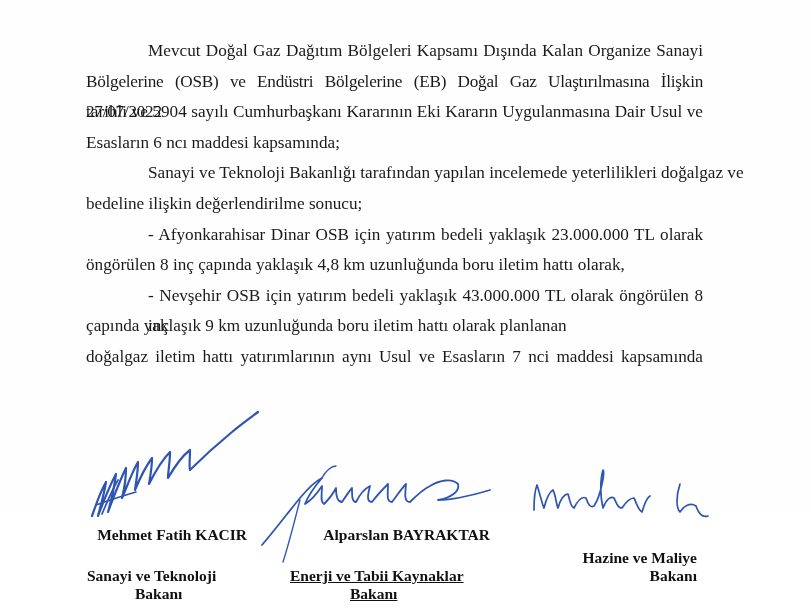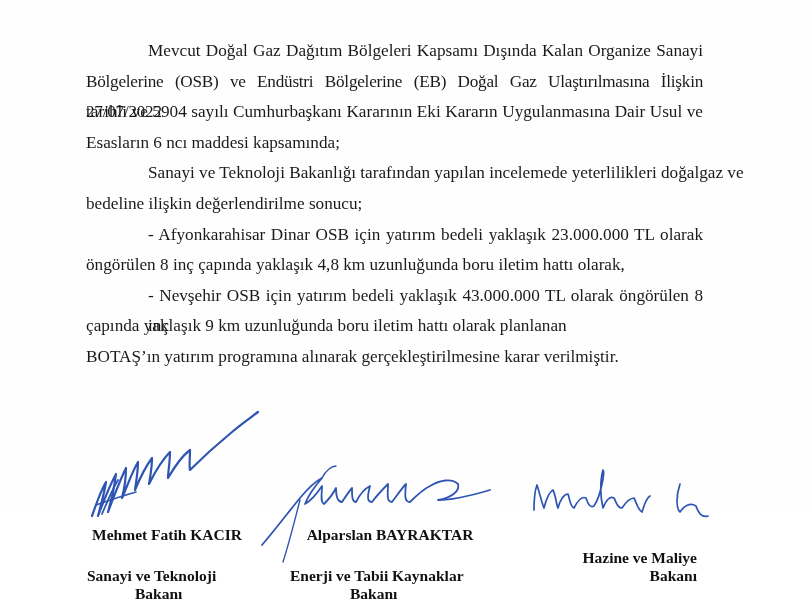--- a/index.html
+++ b/index.html
@@ -66,21 +66,21 @@
     position: absolute;
     font-family: "Liberation Serif", "DejaVu Serif", serif;
     font-weight: bold;
     font-size: 15.5px;
     color: #111;
     text-align: center;
   }
   .signer .name {
     display: block;
     white-space: nowrap;
-    text-align: center;
+    text-align: right;
   }
   .signer .title {
     display: block;
     margin-top: 23px;
     line-height: 18px;
     white-space: nowrap;
   }
 </style>
 </head>
 <body>
@@ -97,21 +97,21 @@
     <span class="line">Esasların 6 ncı maddesi kapsamında;</span>
 
     <span class="line indent">Sanayi ve Teknoloji Bakanlığı tarafından yapılan incelemede yeterlilikleri doğalgaz ve</span>
     <span class="line">bedeline ilişkin değerlendirilme sonucu;</span>
 
     <span class="line justify indent">- Afyonkarahisar Dinar OSB için yatırım bedeli yaklaşık 23.000.000 TL olarak</span>
     <span class="line">öngörülen 8 inç çapında yaklaşık 4,8 km uzunluğunda boru iletim hattı olarak,</span>
 
     <span class="line justify indent">- Nevşehir OSB için yatırım bedeli yaklaşık 43.000.000 TL olarak öngörülen 8 inç</span>
     <span class="line">çapında yaklaşık 9 km uzunluğunda boru iletim hattı olarak planlanan</span>
-    <span class="line">BOTAŞ’ın yatırım programına alınarak gerçekleştirilmesine karar verilmiştir.</span>
+    <span class="line justify">doğalgaz iletim hattı yatırımlarının aynı Usul ve Esasların 7 nci maddesi kapsamında</span>
   </div>
 
   <div class="sigs">
     <svg class="sig-svg" viewBox="0 0 811 611">
       <g fill="none" stroke="#2f55b3" stroke-linecap="round" stroke-linejoin="round">
 
         <g stroke-width="2.2">
           <path d="M92 516 C96 505, 100 492, 106 482 C104 495, 100 508, 98 516 C104 500, 110 485, 116 474 C114 490, 110 505, 108 512 C114 496, 120 480, 126 468 C126 478, 124 490, 122 498 C128 484, 133 470, 138 462 C138 472, 136 482, 135 490 C140 478, 146 466, 152 458 C152 468, 150 478, 149 484 C155 472, 162 460, 170 452 C170 462, 168 472, 168 478 C175 466, 182 456, 190 450 C190 458, 189 466, 190 470 C200 460, 215 446, 232 432 C240 425, 250 418, 258 412"></path>
           <path d="M96 505 C110 500, 122 496, 136 492" stroke-width="1.6"></path>
           <path d="M102 514 C108 500, 112 490, 118 480" stroke-width="1.8"></path>
@@ -133,21 +133,21 @@
     <div class="signer" style="left:87px; top:526px; width:160px;">
       <span class="name">Mehmet Fatih KACIR</span>
       <span class="title" style="text-align:left;">
         <span style="display:block;">Sanayi ve Teknoloji</span>
         <span style="display:block; padding-left:48px; text-align:left;">Bakanı</span>
       </span>
     </div>
 
     <div class="signer" style="left:290px; top:526px; width:200px;">
       <span class="name">Alparslan BAYRAKTAR</span>
-      <span class="title" style="text-align:left;">
+      <span class="title" style="text-align:left;text-decoration:underline;">
         <span style="display:block;">Enerji ve Tabii Kaynaklar</span>
         <span style="display:block; padding-left:60px; text-align:left;">Bakanı</span>
       </span>
     </div>
 
     <div class="signer" style="left:537px; top:526px; width:160px;">
       <span class="title" style="text-align:right;">
         <span style="display:block; padding-left:4px;">Hazine ve Maliye</span>
         <span style="display:block; padding-left:38px;">Bakanı</span>
       </span>

